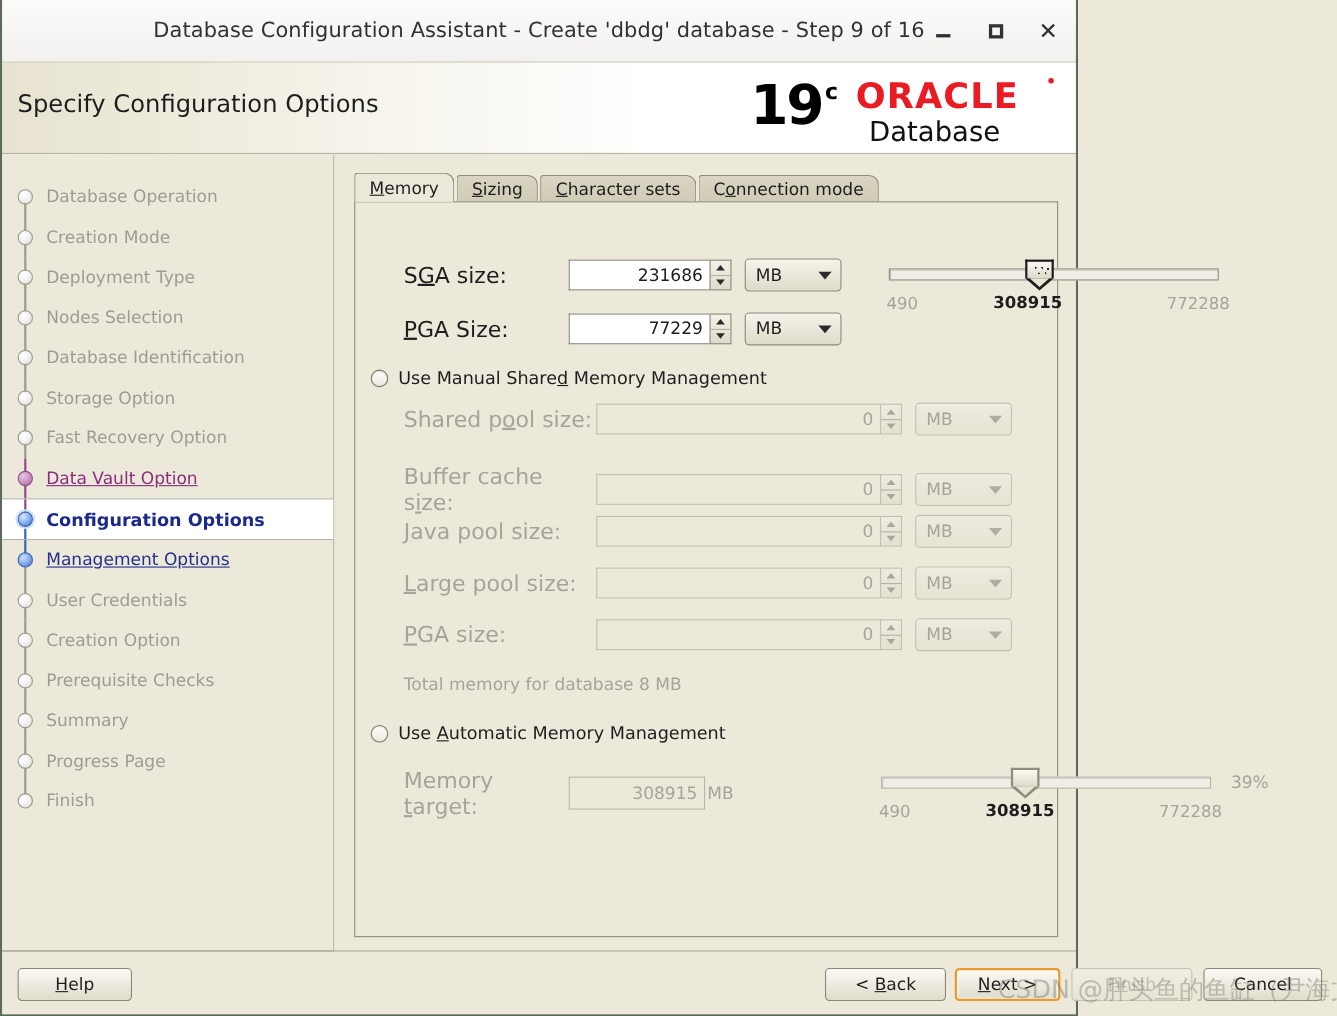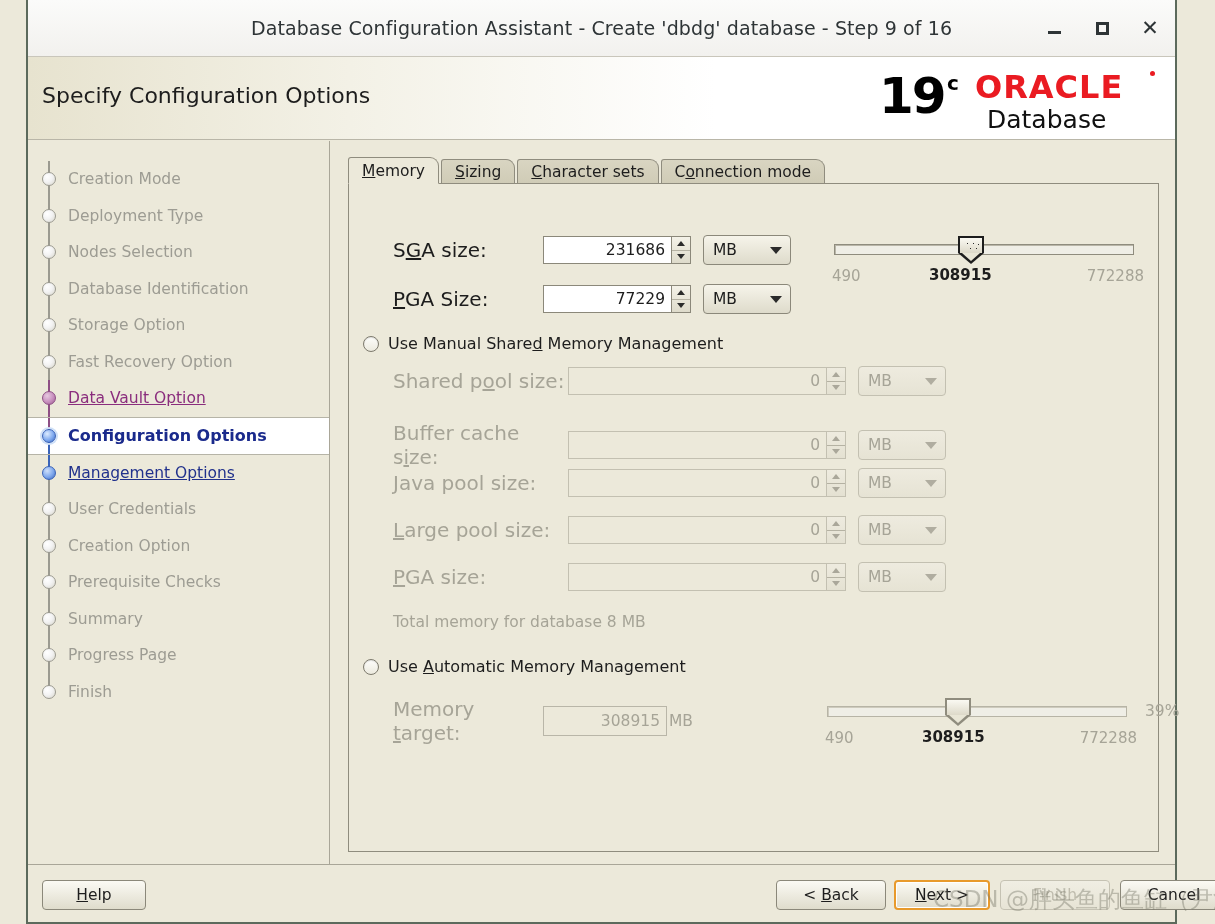--- a/index.html
+++ b/index.html
@@ -6,26 +6,25 @@
   html, body {
     margin: 0; padding: 0;
     width: 1215px; height: 924px;
     overflow: hidden;
     background: #ece9da;
     font-family: "DejaVu Sans", "Liberation Sans", sans-serif;
     -webkit-font-smoothing: antialiased;
   }
   #app {
     position: relative;
-    width: 1151px; height: 924px;
+    width: 980px; height: 924px;
     background: #ece9da;
     border-left: 2px solid #5c6a5c;
     border-right: 2px solid #5c6a5c;
     border-bottom: 2px solid #5c6a5c;
-    margin-left: 26px;
   }
 
   
   .titlebar {
     position: absolute; top: 0; left: 0; right: 0; height: 57px;
     background: linear-gradient(#fbfbfa, #f2f1ee);
     border-bottom: 1px solid #c9c6bb;
     display: flex; align-items: center; justify-content: center;
   }
   .titlebar-title {
@@ -380,20 +379,25 @@
       <span class="ol-c">c</span>
       <span class="ol-oracle">ORACLE</span>
       <span class="ol-dot"></span>
       <span class="ol-db">Database</span>
     </div>
   </div>
 
   <div class="sidebar">
     <div id="nav-list" style="position:absolute;left:0;right:0;top:20px;">
         <div class="nav-item ">
+          <span class="seg-bot"></span>
+          <span class="bullet"></span>
+          <span class="label">Database Operation</span>
+        </div>
+        <div class="nav-item ">
           <span class="seg-top"></span>
           <span class="seg-bot"></span>
           <span class="bullet"></span>
           <span class="label">Creation Mode</span>
         </div>
         <div class="nav-item ">
           <span class="seg-top"></span>
           <span class="seg-bot"></span>
           <span class="bullet"></span>
           <span class="label">Deployment Type</span>

